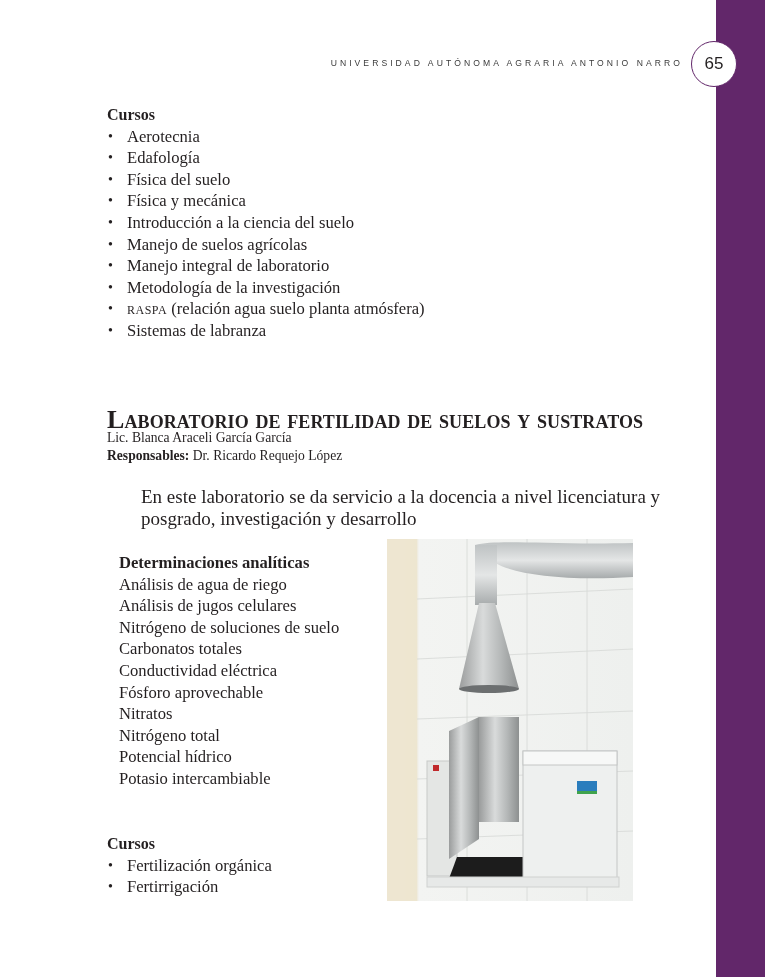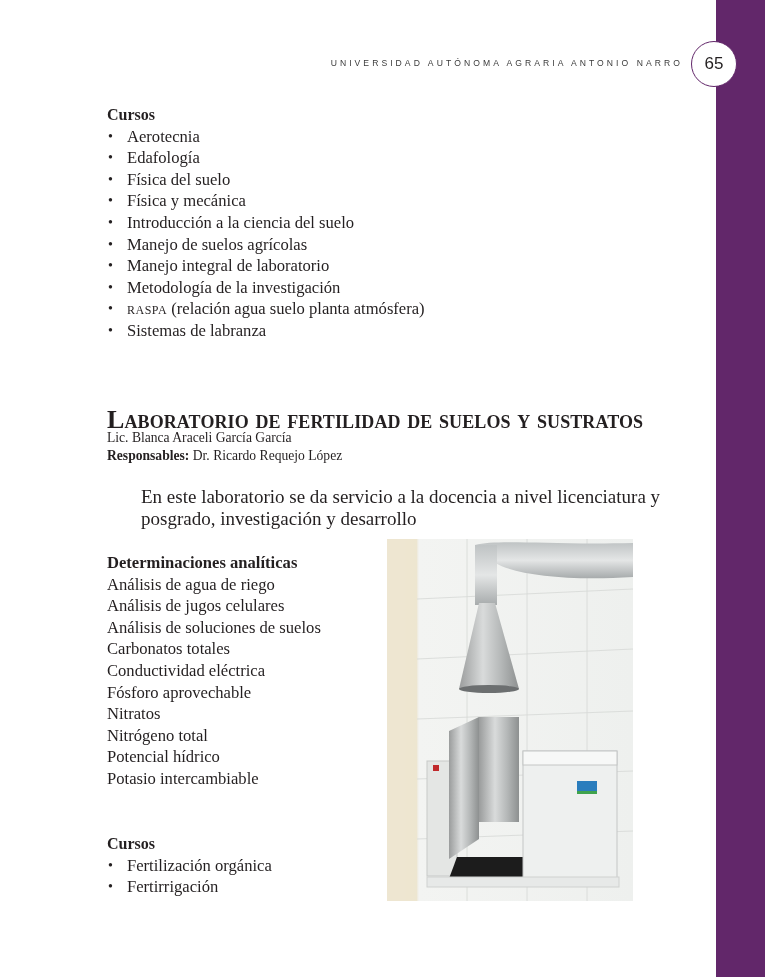--- a/index.html
+++ b/index.html
@@ -44,21 +44,21 @@
   }
   .resp {
     position: absolute; left: 107px; top: 429px;
     font-family: "Liberation Serif", serif; font-size: 13.6px; line-height: 18px;
   }
   .resp b { font-weight: bold; }
   .intro {
     position: absolute; left: 107px; top: 486px; width: 560px;
     font-family: "Liberation Serif", serif; font-size: 19px; line-height: 22px; margin-left: 34px;
   }
-  .det-list div { font-size: 16.6px; line-height: 21.6px; }
+  .det-list div { font-size: 16.6px; line-height: 21.6px; margin-left: 12px; }
   .photo {
     position: absolute; left: 387px; top: 539px; width: 246px; height: 362px;
     overflow: hidden; background: #eceee9;
   }
 </style>
 </head>
 <body>
 
 <div class="side-band"></div>
 
@@ -88,21 +88,21 @@
   <div>Lic. Blanca Araceli García García</div>
   <div><b>Responsables:</b> <span>Dr. Ricardo Requejo López</span></div>
 </div>
 
 <div class="intro">En este laboratorio se da servicio a la docencia a nivel licenciatura y posgrado, investigación y desarrollo</div>
 
 <div class="block det-list" style="top:552px;">
   <div class="h-bold" style="font-size:16.6px;">Determinaciones analíticas</div>
   <div>Análisis de agua de riego</div>
   <div>Análisis de jugos celulares</div>
-  <div>Análisis de soluciones de suelos</div>
+  <div>Nitrógeno de soluciones de suelo</div>
   <div>Carbonatos totales</div>
   <div>Conductividad eléctrica</div>
   <div>Fósforo aprovechable</div>
   <div>Nitratos</div>
   <div>Nitrógeno total</div>
   <div>Potencial hídrico</div>
   <div>Potasio intercambiable</div>
 </div>
 
 <div class="block" style="top:833px;">

